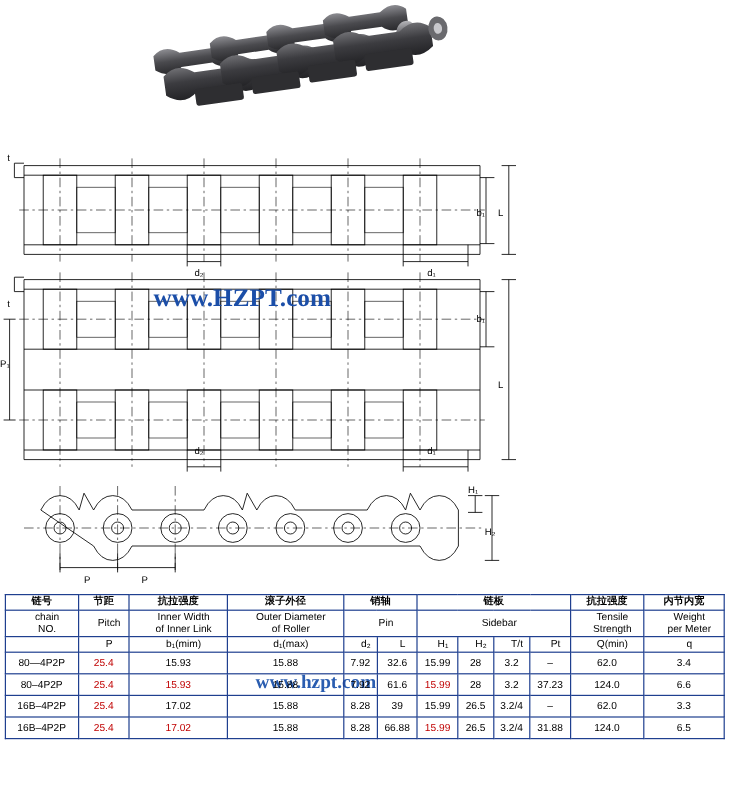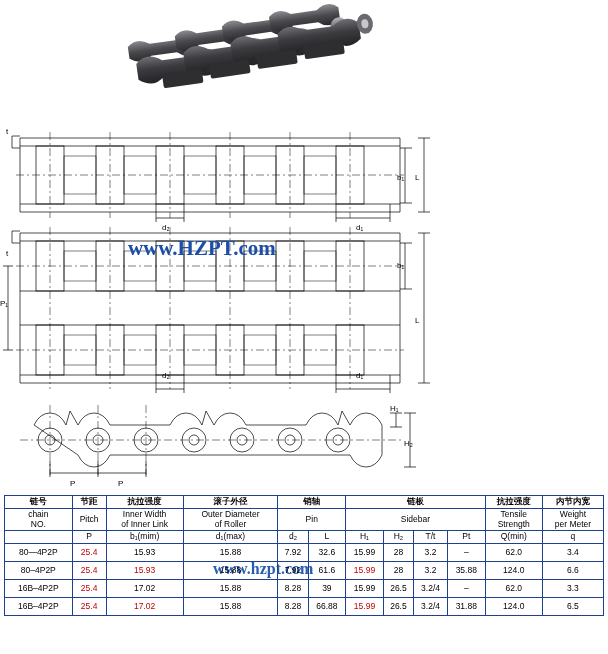--- a/index.html
+++ b/index.html
@@ -44,21 +44,21 @@
     text-align:center;
   }
   table.spec td,table.spec th{
     border:1px solid #1f3f8f;
     padding:1px 1px;
     line-height:1.15;
     color:#000;
     font-weight:normal;
   }
   table.spec .hdr{background:#ffffff;font-weight:bold;margin-top:28px;}
-  table.spec .sub{background:#ffffff;}
+  table.spec .sub{background:#ffffff;padding-left:10px;}
   table.spec .red{color:#c00000;text-align:center;}
   table.spec .firstcol{white-space:nowrap;margin-left:19px;}
   table.spec tr.datarow td{height:15px;}
   .cn{font-family:"DejaVu Sans", sans-serif;}
 </style>
 </head>
 <body>
 
 <div class="page">
 
@@ -391,21 +391,21 @@
       <tr class="datarow">
         <td class="firstcol">80–4P2P</td>
         <td class="red">25.4</td>
         <td class="red">15.93</td>
         <td>15.88</td>
         <td>7.92</td>
         <td>61.6</td>
         <td class="red">15.99</td>
         <td>28</td>
         <td>3.2</td>
-        <td>35.88</td>
+        <td>37.23</td>
         <td>124.0</td>
         <td>6.6</td>
       </tr>
       <tr class="datarow">
         <td class="firstcol">16B–4P2P</td>
         <td class="red">25.4</td>
         <td>17.02</td>
         <td>15.88</td>
         <td>8.28</td>
         <td>39</td>

